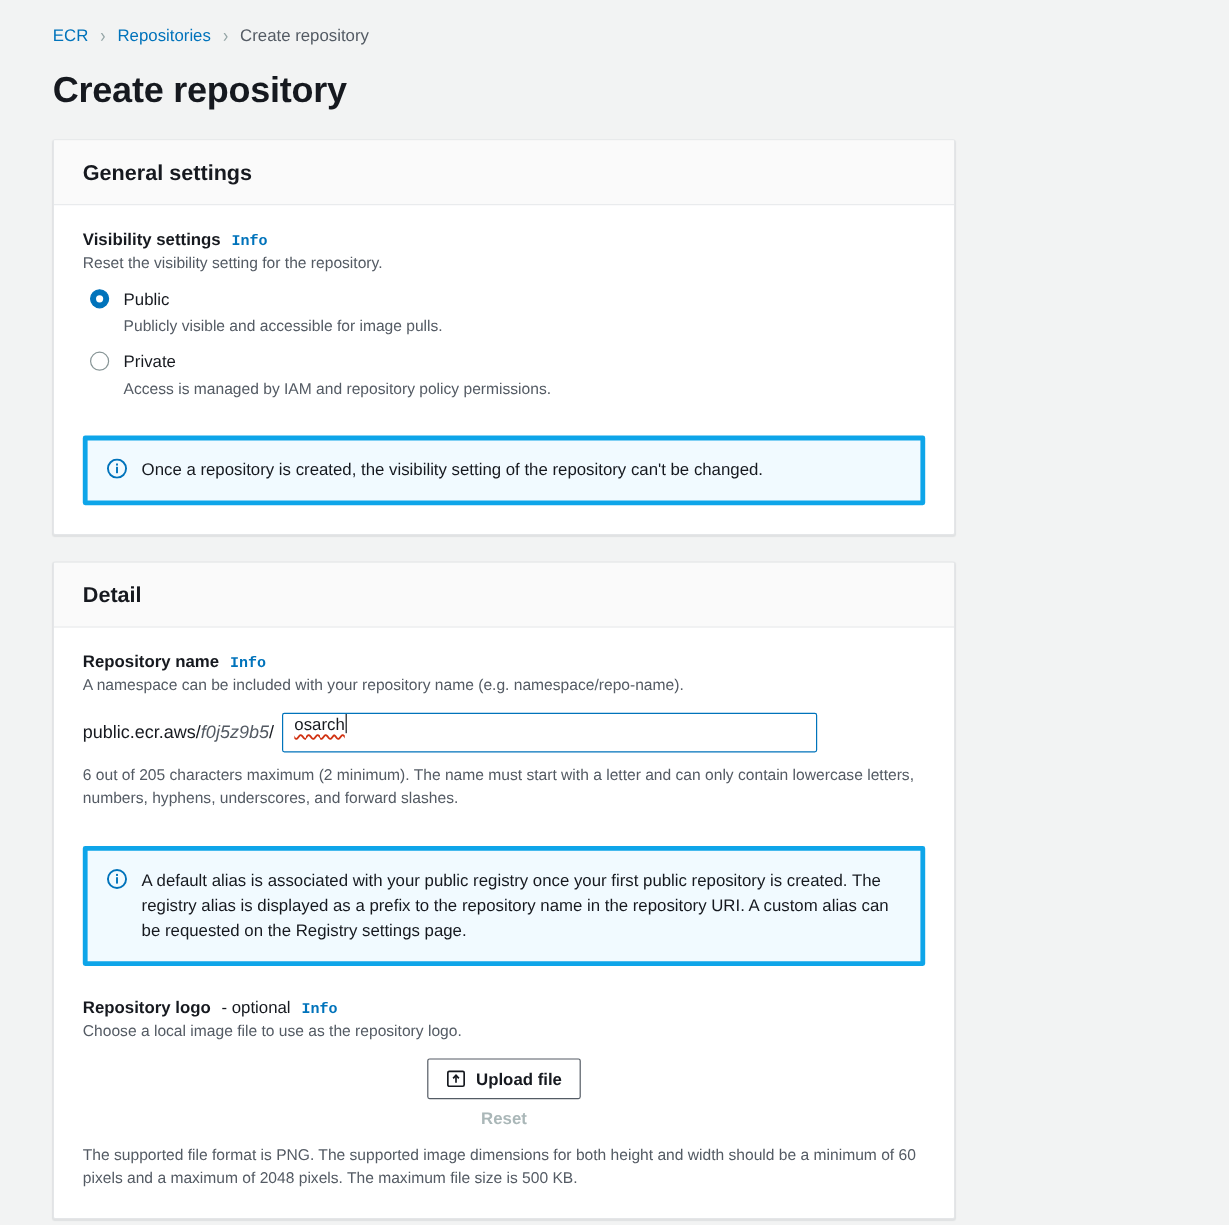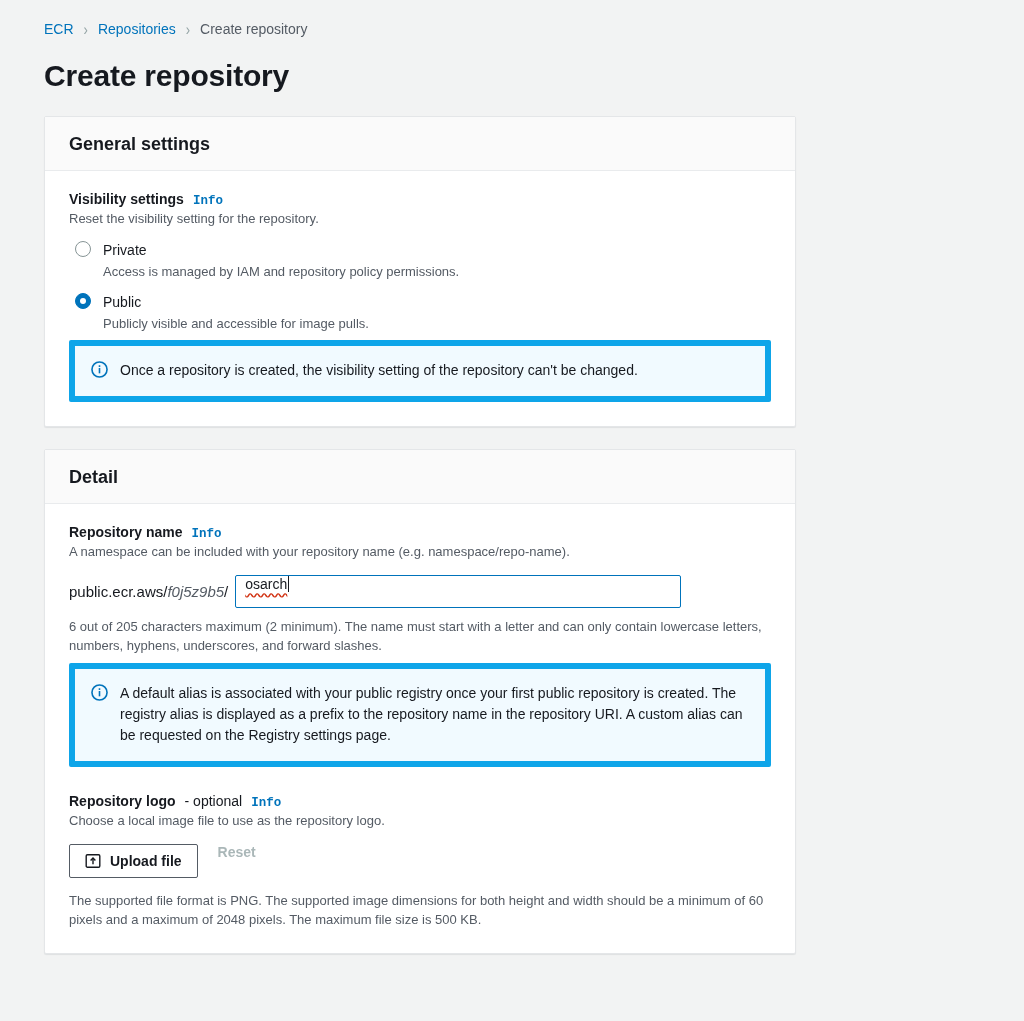--- a/index.html
+++ b/index.html
@@ -148,25 +148,25 @@
     font-size: 13px;
     color: #545b64;
     margin-top: 2px;
   }
 
   
   .alert {
     display: flex;
     align-items: flex-start;
     gap: 12px;
-    border: 6px solid #0ea5e9;
+    border: 4px solid #0ea5e9;
     background: #f1faff;
     border-radius: 2px;
     padding: 14px 16px 15px 16px;
-    margin-top: 8px;
+    margin-top: 31px;
   }
   .alert .icon {
     flex: none;
     width: 17px;
     height: 17px;
     margin-top: 1px;
   }
   .alert .text {
     font-size: 14px;
     line-height: 21px;
@@ -223,22 +223,24 @@
     font-size: 13px;
     line-height: 19px;
     color: #545b64;
     margin-top: 9px;
     max-width: 860px;
   }
 
   
   .upload-row {
     display: flex;
-    gap: 20px;
+    align-items: center;
+    gap: 8px;
     margin-top: 14px;
+    flex-direction: column;
   }
   .btn {
     display: inline-flex;
     align-items: center;
     gap: 9px;
     height: 34px;
     padding: 0 15px;
     border: 1.4px solid #545b64;
     border-radius: 2px;
     background: #fff;
@@ -286,32 +288,32 @@
 
       <div class="field-label">
         <span>Visibility settings</span>
         <a class="info-link" href="#">Info</a>
       </div>
       <div class="field-desc">Reset the visibility setting for the repository.</div>
 
       <div class="radio-group">
 
         <div class="radio-row">
+          <span class="radio-outer checked"></span>
+          <span class="radio-text">
+            <span class="radio-title">Public</span>
+            <div class="radio-desc">Publicly visible and accessible for image pulls.</div>
+          </span>
+        </div>
+
+        <div class="radio-row">
           <span class="radio-outer"></span>
           <span class="radio-text">
             <span class="radio-title">Private</span>
             <div class="radio-desc">Access is managed by IAM and repository policy permissions.</div>
-          </span>
-        </div>
-
-        <div class="radio-row">
-          <span class="radio-outer checked"></span>
-          <span class="radio-text">
-            <span class="radio-title">Public</span>
-            <div class="radio-desc">Publicly visible and accessible for image pulls.</div>
           </span>
         </div>
 
       </div>
 
       <div class="alert">
         <span class="icon">
           <svg width="17" height="17" viewBox="0 0 16 16">
             <circle cx="8" cy="8" r="7.1" fill="none" stroke="#0073bb" stroke-width="1.5"></circle>
             <rect x="7.25" y="6.6" width="1.5" height="5" fill="#0073bb"></rect>

